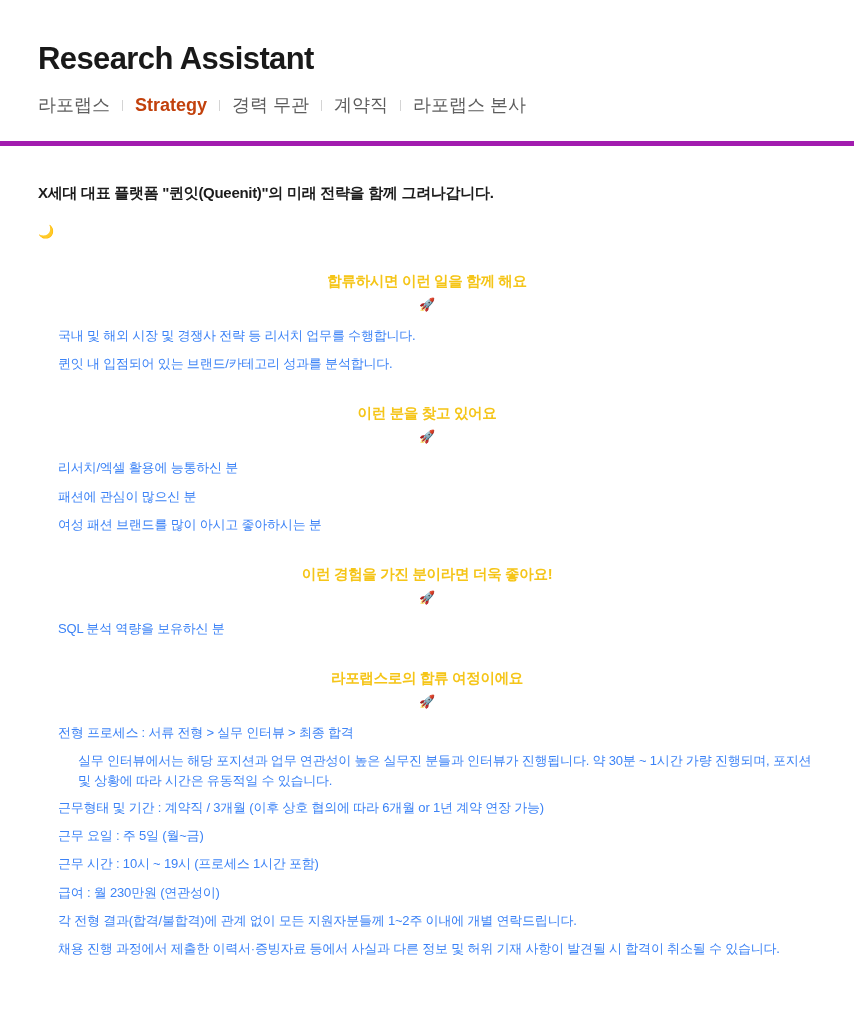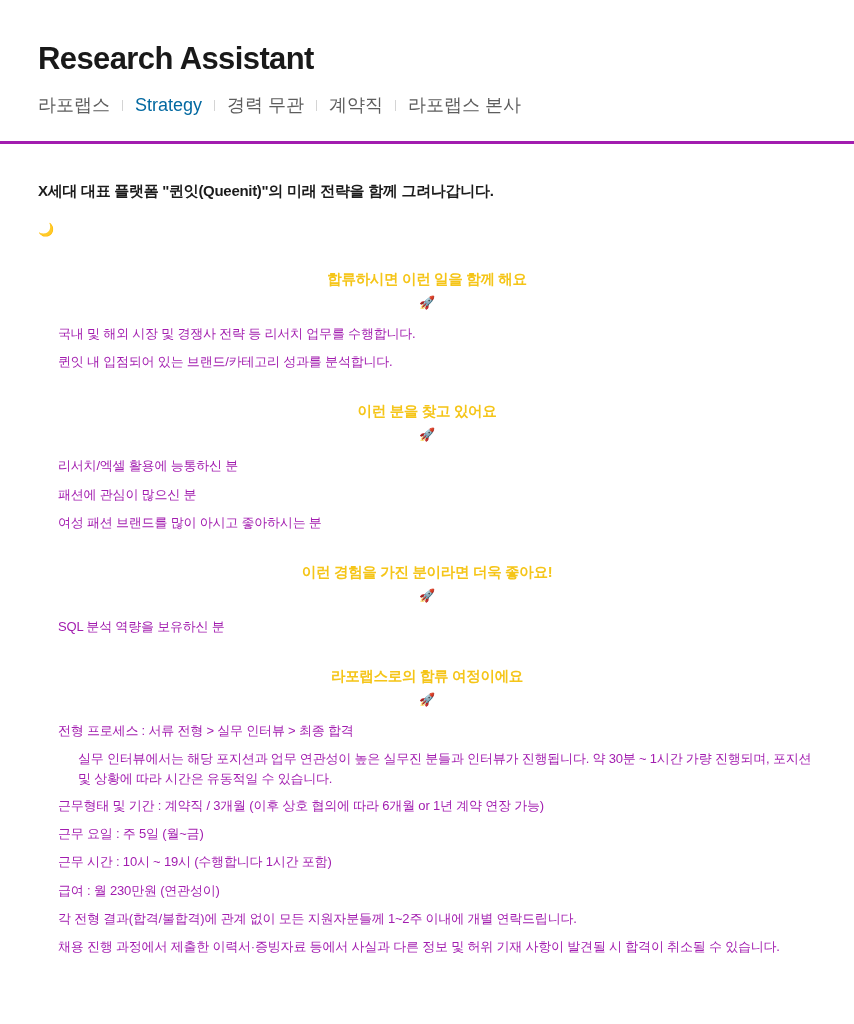--- a/index.html
+++ b/index.html
@@ -15,43 +15,43 @@
     -webkit-font-smoothing: antialiased;
   }
   .page {
     width: 854px;
     box-sizing: border-box;
   }
 
   
   .header {
     padding: 40px 24px 24px 38px;
-    border-bottom: 3px solid #a21caf;
+    border-bottom: 5px solid #a21caf;
   }
   .job-title {
     font-size: 31px;
     font-weight: bold;
     letter-spacing: -0.6px;
     color: #191919;
     margin: 0 0 16px 0;
     line-height: 1.2;
   }
   .meta-row {
     display: flex;
     align-items: center;
     flex-wrap: wrap;
     font-size: 18px;
     color: #5d5d5d;
   }
   .meta-item {
     white-space: nowrap;
   }
   .meta-item.strong {
-    color: #0369a1;
-    font-weight: normal;
+    color: #c2410c;
+    font-weight: bold;
   }
   .meta-sep {
     display: inline-block;
     width: 1px;
     height: 11px;
     background: #d4d4d4;
     margin: 0 12px;
   }
 
   
@@ -96,21 +96,21 @@
   .section-heading .heading-emoji {
     font-size: 13px;
   }
   .bullet-list {
     margin: 0;
     padding: 0;
     list-style: none;
   }
   .bullet-list li {
     font-size: 13px;
-    color: #a21caf;
+    color: #3b82f6;
     line-height: 1.55;
     padding: 0 0 0 20px;
     margin-bottom: 8px;
     letter-spacing: -0.2px;
   }
 
   
   .process-list li {
     padding-left: 20px;
     margin-bottom: 8px;
@@ -190,21 +190,21 @@
         <span>라포랩스로의 합류 여정이에요</span>
         <span class="heading-emoji">🚀</span>
       </h2>
       <ul class="bullet-list process-list">
         <li>전형 프로세스 : 서류 전형 &gt; 실무 인터뷰 &gt; 최종 합격</li>
         <li class="indented">
           <span class="inner">실무 인터뷰에서는 해당 포지션과 업무 연관성이 높은 실무진 분들과 인터뷰가 진행됩니다. 약 30분 ~ 1시간 가량 진행되며, 포지션 및 상황에 따라 시간은 유동적일 수 있습니다.</span>
         </li>
         <li>근무형태 및 기간 : 계약직 / 3개월 (이후 상호 협의에 따라 6개월 or 1년 계약 연장 가능)</li>
         <li>근무 요일 : 주 5일 (월~금)</li>
-        <li>근무 시간 : 10시 ~ 19시 (수행합니다 1시간 포함)</li>
+        <li>근무 시간 : 10시 ~ 19시 (프로세스 1시간 포함)</li>
         <li>급여 : 월 230만원 (연관성이)</li>
         <li>각 전형 결과(합격/불합격)에 관계 없이 모든 지원자분들께 1~2주 이내에 개별 연락드립니다.</li>
         <li>채용 진행 과정에서 제출한 이력서·증빙자료 등에서 사실과 다른 정보 및 허위 기재 사항이 발견될 시 합격이 취소될 수 있습니다.</li>
       </ul>
     </div>
 
   </div>
 </div>
 
 </body></html>

